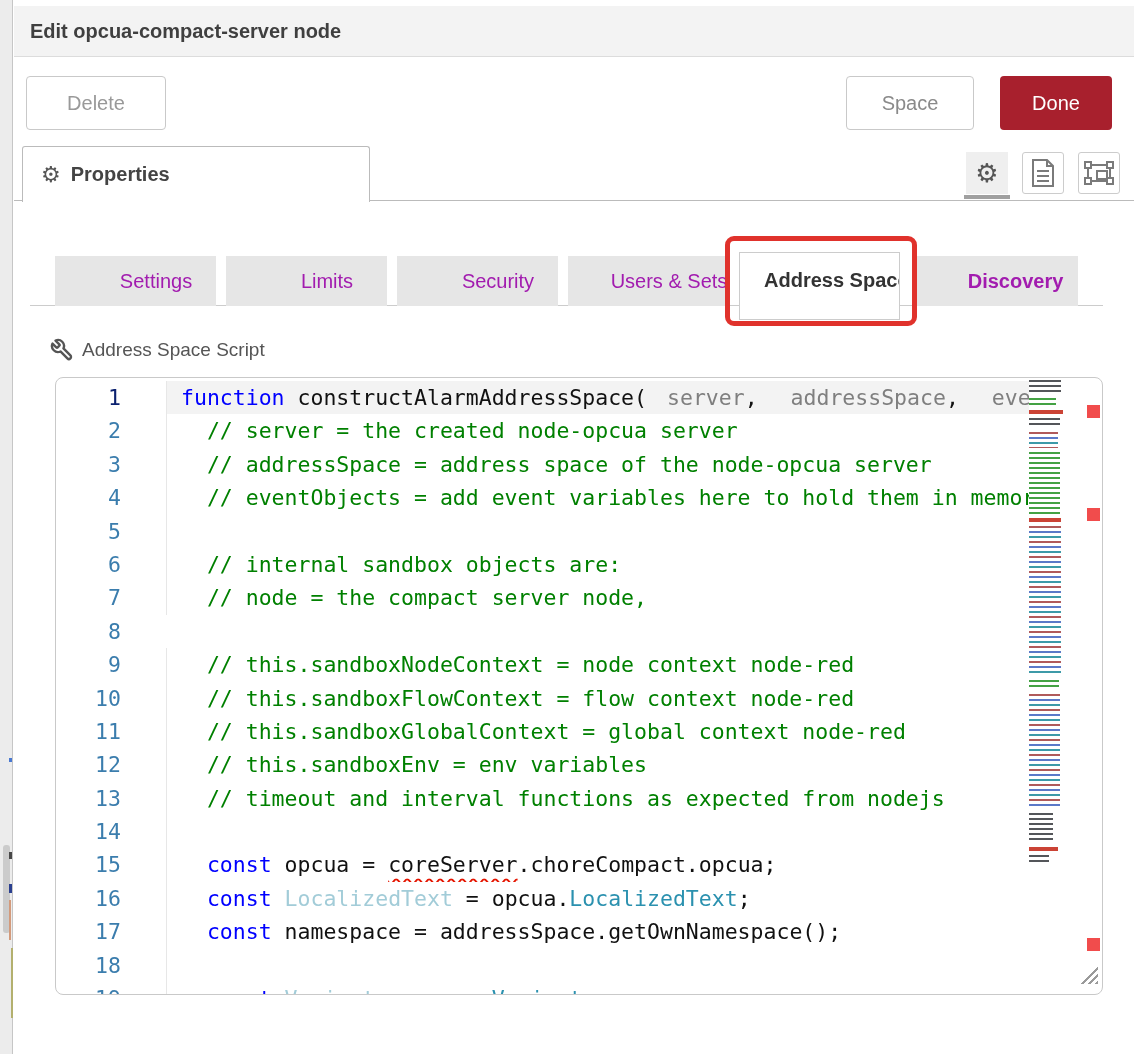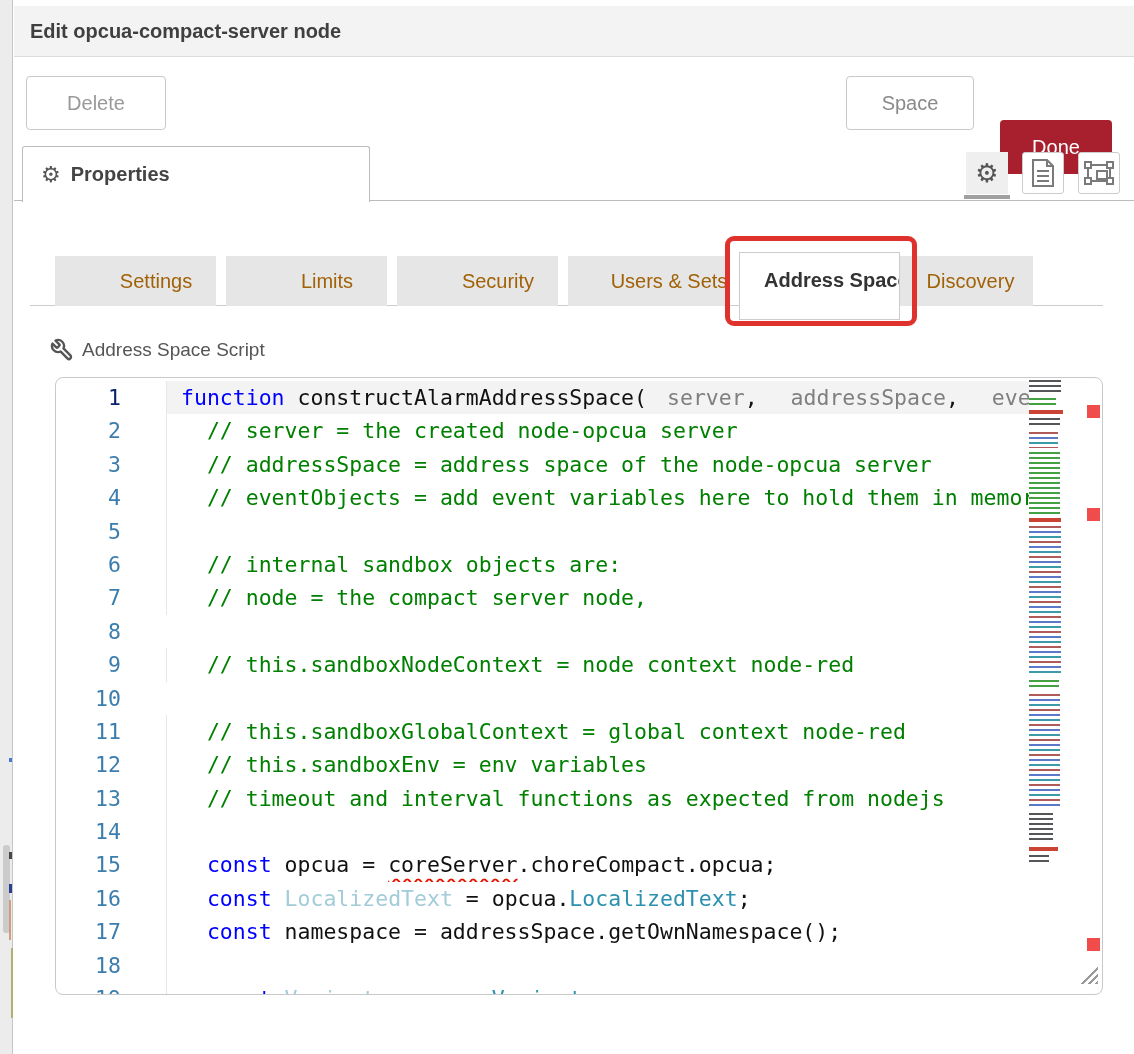--- a/index.html
+++ b/index.html
@@ -18,36 +18,36 @@
   .sp5{left:11px;top:948px;width:2px;height:70px;background:#b3b06e;}
 
   
   .dialog{position:absolute;left:14px;top:0;width:1120px;height:1054px;background:#fff;}
   .hdr{position:absolute;left:0;top:6px;width:100%;height:51px;background:#f3f3f3;border-bottom:1px solid #dcdcdc;display:flex;align-items:center;padding-left:16px;box-sizing:border-box;}
   .hdr-title{font-size:20px;font-weight:bold;color:#3f3f3f;}
 
   .btn{position:absolute;box-sizing:border-box;font-size:20px;border-radius:4px;display:flex;align-items:center;justify-content:center;cursor:pointer;background:#fff;border:1px solid #c9c9c9;}
   #btn-delete{left:12px;top:76px;width:140px;height:54px;color:#999;}
   #btn-cancel{left:832px;top:76px;width:128px;height:54px;color:#8a8a8a;}
-  #btn-done{left:986px;top:76px;width:112px;height:54px;color:#fff;border:none;background:#a8202d;margin-top:44px;}
+  #btn-done{left:986px;top:76px;width:112px;height:54px;color:#fff;border:none;background:#a8202d;}
 
   
   .tabbar1-line{position:absolute;left:0;top:200px;width:100%;height:0;border-top:1px solid #bbb;}
   .props-tab{position:absolute;left:8px;top:146px;width:348px;height:56px;background:#fff;border:1px solid #bbb;border-bottom:none;border-radius:3px 3px 0 0;z-index:2;display:flex;align-items:center;gap:10px;padding-left:18px;box-sizing:border-box;cursor:pointer;}
   .props-gear{font-size:22px;color:#555;line-height:1;}
   .props-label{font-size:20px;font-weight:bold;color:#444;}
   .tool-btn{position:absolute;top:152px;width:42px;height:42px;box-sizing:border-box;display:flex;align-items:center;justify-content:center;cursor:pointer;z-index:2;}
   #tool-gear{left:952px;background:#efefef;border:none;font-size:26px;color:#555;}
   #tool-doc{left:1008px;background:#fff;border:1px solid #ccc;border-radius:3px;}
   #tool-app{left:1064px;background:#fff;border:1px solid #ccc;border-radius:3px;}
   .tool-underline{position:absolute;left:950px;top:195px;width:46px;height:4px;background:#a0a0a0;z-index:3;}
 
   
   .tabs2-line{position:absolute;left:16px;top:305px;width:1073px;height:0;border-top:1px solid #ccc;}
-  .tab{position:absolute;top:256px;height:50px;background:#e6e6e6;color:#a16207;font-size:20px;display:flex;align-items:center;justify-content:center;box-sizing:border-box;overflow:hidden;white-space:nowrap;cursor:pointer;padding-left:41px;}
+  .tab{position:absolute;top:256px;height:50px;background:#e6e6e6;color:#a21caf;font-size:20px;display:flex;align-items:center;justify-content:center;box-sizing:border-box;overflow:hidden;white-space:nowrap;cursor:pointer;padding-left:41px;}
   .tab.active{top:252px;height:68px;background:#fff;border:1px solid #ccc;z-index:2;font-weight:bold;color:#333;justify-content:flex-start;align-items:flex-start;padding-left:24px;padding-top:16px;}
   .annotation{position:absolute;left:711px;top:236px;width:192px;height:90px;border:5px solid #e0322c;border-radius:9px;z-index:4;pointer-events:none;box-sizing:border-box;}
 
   
   .section-label{position:absolute;left:36px;top:338px;display:flex;align-items:center;gap:8px;color:#555;font-size:19px;}
 
   
   .editor{position:absolute;left:41px;top:377px;width:1048px;height:618px;border:1px solid #c9c9c9;border-radius:8px;background:#fff;box-sizing:border-box;overflow:hidden;}
   .rows{position:absolute;left:0;top:3px;width:973px;height:613px;overflow:hidden;}
   .row{display:flex;height:33.4px;line-height:33.4px;font-family:"DejaVu Sans Mono",monospace;font-size:21.5px;}
@@ -131,21 +131,21 @@
     </svg>
   </div>
 
   <div class="tabs2-line"></div>
   <div id="tabs2">
       <div class="tab" style="left: 41px; width: 161px;">Settings</div>
       <div class="tab" style="left: 212px; width: 161px;">Limits</div>
       <div class="tab" style="left: 383px; width: 161px;">Security</div>
       <div class="tab" style="left: 554px; width: 161px;">Users &amp; Sets</div>
       <div class="tab active" style="left: 725px; width: 161px;">Address Space</div>
-      <div class="tab" style="left: 853px; width: 166px;">Discovery</div>
+      <div class="tab" style="left: 898px; width: 166px; font-weight: bold;">Discovery</div>
     </div>
   <div class="annotation" style="border-color: rgb(224, 50, 44);"></div>
 
   <div class="section-label">
     <svg width="24" height="24" viewBox="0 0 24 24" style="transform:scaleX(-1);">
       <path d="M14.7 6.3a1 1 0 0 0 0 1.4l1.6 1.6a1 1 0 0 0 1.4 0l3.77-3.77a6 6 0 0 1-7.94 7.94l-6.91 6.91a2.12 2.12 0 0 1-3-3l6.91-6.91a6 6 0 0 1 7.94-7.94l-3.76 3.76z" fill="none" stroke="#555" stroke-width="2.4" stroke-linecap="round" stroke-linejoin="round"></path>
     </svg>
     <span>Address Space Script</span>
   </div>
 
@@ -181,20 +181,21 @@
         </div>
         <div class="row">
           <div class="lnum">8</div>
         </div>
         <div class="row">
           <div class="lnum">9</div>
           <div class="code"><span class="tok-c">  // this.sandboxNodeContext = node context node-red</span></div>
         </div>
         <div class="row">
           <div class="lnum">10</div>
+          <div class="code"><span class="tok-c">  // this.sandboxFlowContext = flow context node-red</span></div>
         </div>
         <div class="row">
           <div class="lnum">11</div>
           <div class="code"><span class="tok-c">  // this.sandboxGlobalContext = global context node-red</span></div>
         </div>
         <div class="row">
           <div class="lnum">12</div>
           <div class="code"><span class="tok-c">  // this.sandboxEnv = env variables</span></div>
         </div>
         <div class="row">

